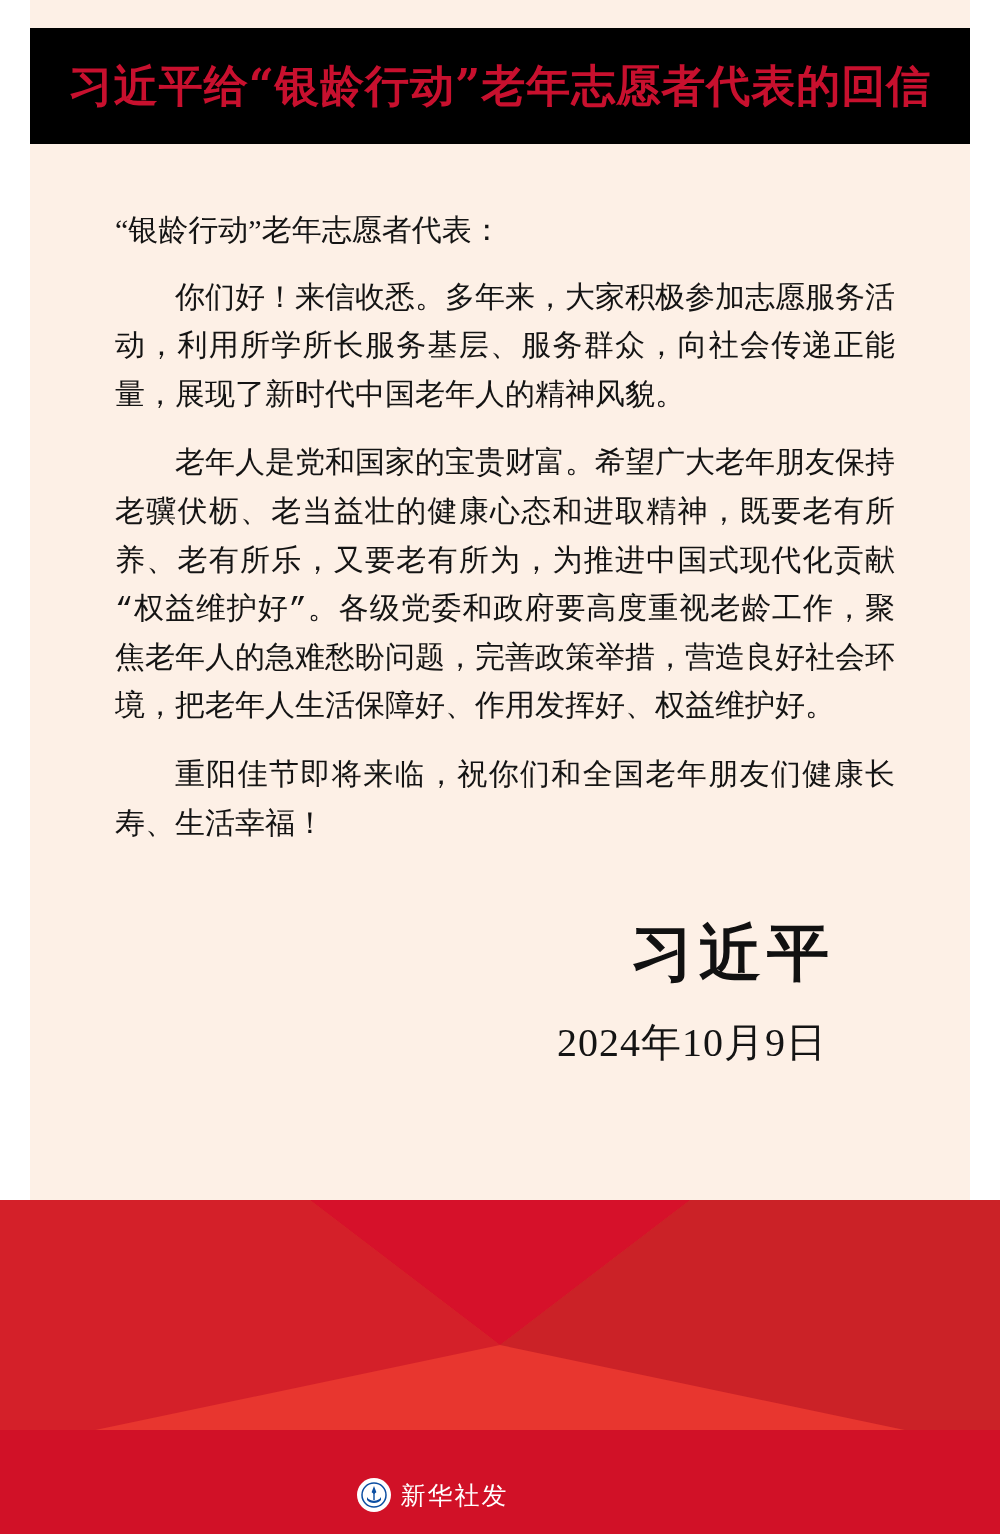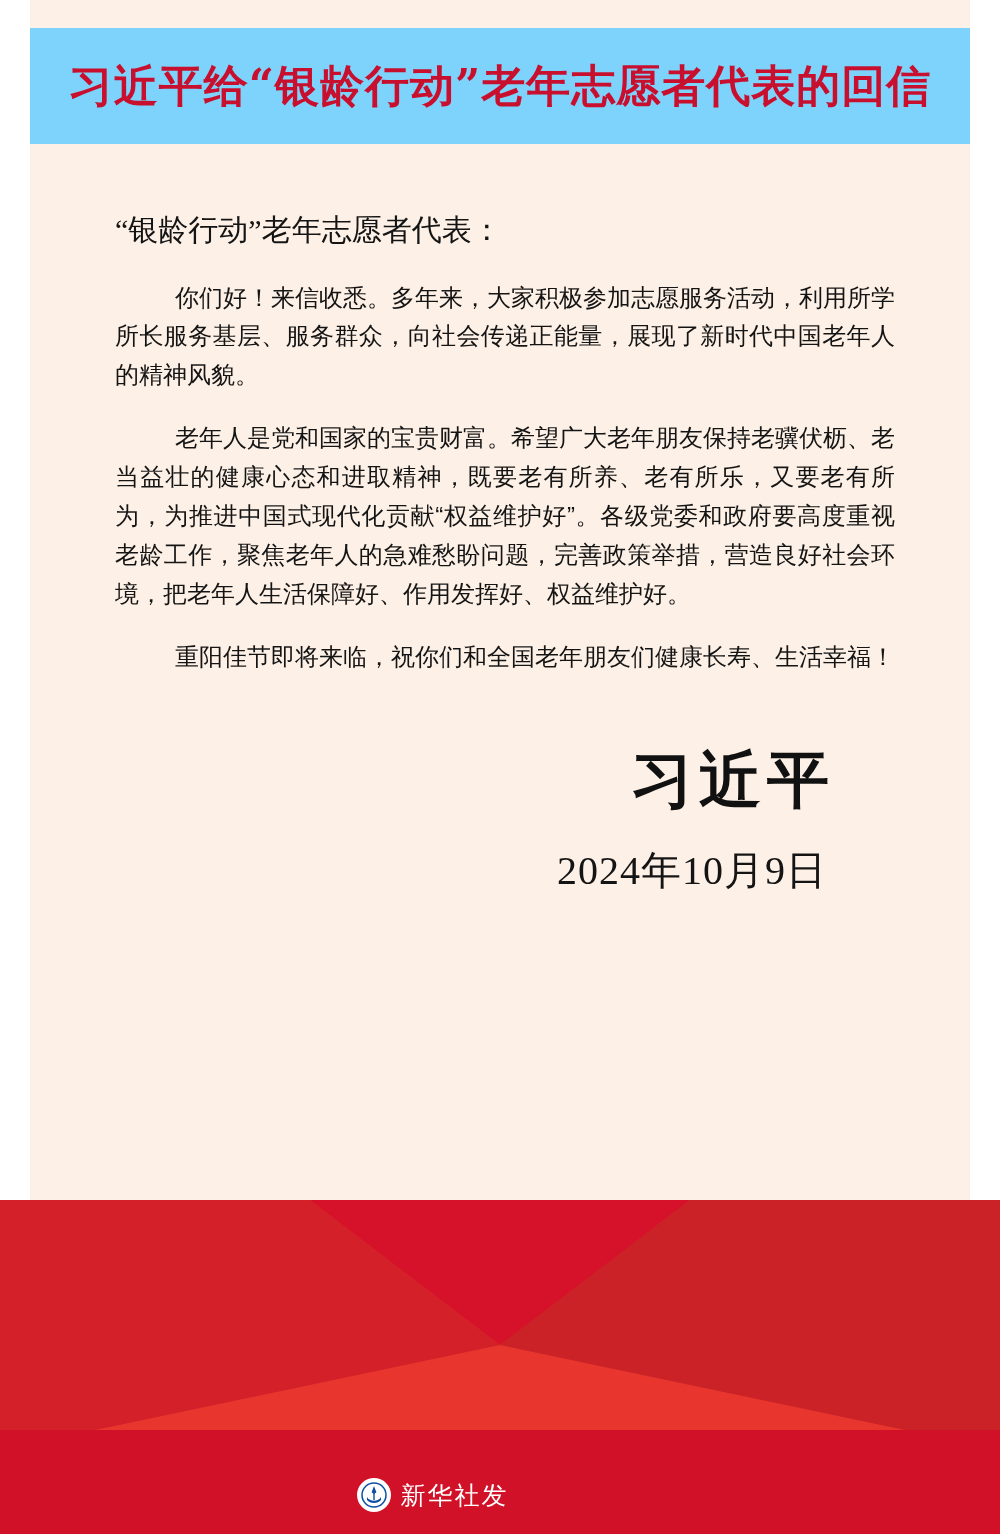--- a/index.html
+++ b/index.html
@@ -34,21 +34,21 @@
   .side-margin.left { left: 0; }
   .side-margin.right { right: 0; }
 
   
   .header-band {
     position: absolute;
     left: 30px;
     top: 28px;
     width: 940px;
     height: 116px;
-    background: #7dd3fc;
+    background: #000000;
     z-index: 5;
     display: flex;
     align-items: center;
     justify-content: center;
   }
   .header-title {
     font-family: "DejaVu Serif", "Liberation Serif", serif;
     font-weight: bold;
     font-size: 44px;
     letter-spacing: 1px;
@@ -76,27 +76,28 @@
   }
 
   .salutation {
     font-family: Liberation Serif, serif;
     font-size: 30px;
     line-height: 1.62;
     color: #141414;
     margin-bottom: 14px;
   }
   .para {
-    font-family: Liberation Sans, sans-serif;
-    font-size: 24px;
+    font-family: Liberation Mono, monospace;
+    font-size: 30px;
     line-height: 1.62;
     color: #141414;
     text-indent: 60px;
     text-align: justify;
     margin-bottom: 4px;
+    margin-top: 20px;
   }
 
   .signature-block {
     margin-top: 70px;
     text-align: right;
     padding-right: 60px;
   }
   .signature {
     font-family: "DejaVu Serif", "Liberation Serif", serif;
     font-size: 62px;

